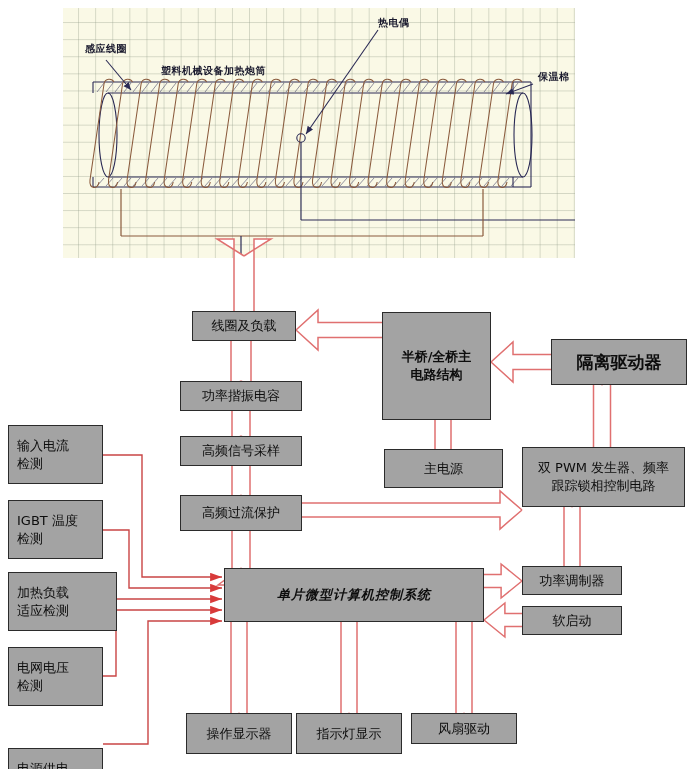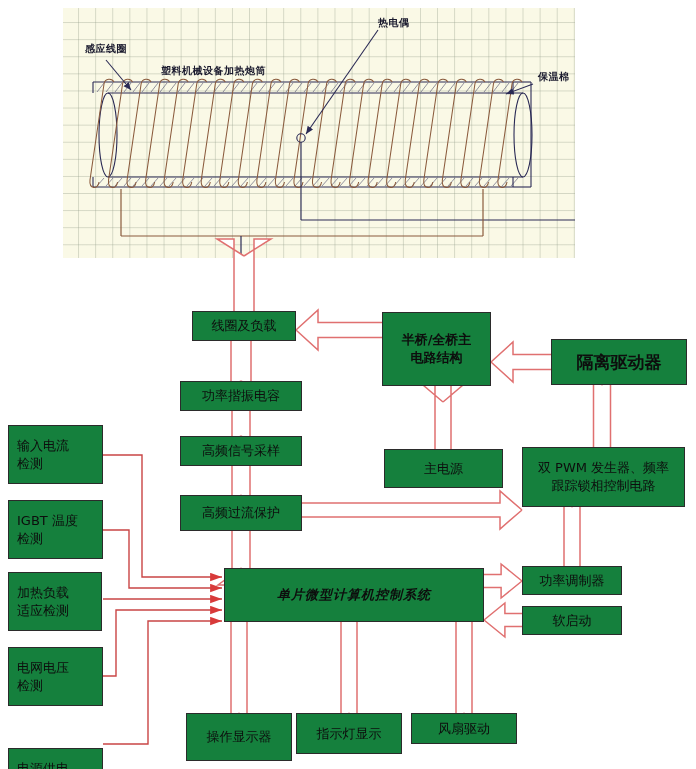--- a/index.html
+++ b/index.html
@@ -43,21 +43,21 @@
     color: #1a1a2e;
     white-space: nowrap;
     letter-spacing: 0.5px;
   }
 
   
   .box {
     position: absolute;
     box-sizing: border-box;
     border: 1.4px solid #2b2b2b;
-    background: #15803d;
+    background: #a3a3a3;
     display: flex;
     align-items: center;
     justify-content: center;
     text-align: center;
     color: #0d0d0d;
     font-family: "DejaVu Sans", "Liberation Sans", sans-serif;
     font-size: 13px;
     line-height: 1.35;
     padding: 2px 3px;
   }
@@ -315,21 +315,21 @@
       </div>
       <div class="box" style="left: 180px; top: 436px; width: 122px; height: 30px;">
         <span style="white-space: pre-line;">高频信号采样</span>
       </div>
       <div class="box" style="left: 180px; top: 495px; width: 122px; height: 36px;">
         <span style="white-space: pre-line;">高频过流保护</span>
       </div>
       <div class="box mcu" style="left: 224px; top: 568px; width: 260px; height: 54px;">
         <span style="white-space: pre-line;">单片微型计算机控制系统</span>
       </div>
-      <div class="box bold" style="left: 382px; top: 312px; width: 109px; height: 74px;">
+      <div class="box bold" style="left: 382px; top: 312px; width: 109px; height: 108px;">
         <span style="white-space: pre-line;">半桥/全桥主
 电路结构</span>
       </div>
       <div class="box" style="left: 384px; top: 449px; width: 119px; height: 39px;">
         <span style="white-space: pre-line;">主电源</span>
       </div>
       <div class="box big" style="left: 551px; top: 339px; width: 136px; height: 46px;">
         <span style="white-space: pre-line;">隔离驱动器</span>
       </div>
       <div class="box" style="left: 522px; top: 447px; width: 163px; height: 60px;">
@@ -343,32 +343,32 @@
         <span style="white-space: pre-line;">软启动</span>
       </div>
       <div class="box left-align" style="left: 8px; top: 425px; width: 95px; height: 59px;">
         <span style="white-space: pre-line;">输入电流
 检测</span>
       </div>
       <div class="box left-align" style="left: 8px; top: 500px; width: 95px; height: 59px;">
         <span style="white-space: pre-line;">IGBT 温度
 检测</span>
       </div>
-      <div class="box left-align" style="left: 8px; top: 572px; width: 94px; height: 59px;">
+      <div class="box left-align" style="left: 8px; top: 572px; width: 109px; height: 59px;">
         <span style="white-space: pre-line;">加热负载
 适应检测</span>
       </div>
       <div class="box left-align" style="left: 8px; top: 647px; width: 95px; height: 59px;">
         <span style="white-space: pre-line;">电网电压
 检测</span>
       </div>
       <div class="box left-align" style="left: 8px; top: 748px; width: 95px; height: 42px;">
         <span style="white-space: pre-line;">电源供电</span>
       </div>
-      <div class="box" style="left: 186px; top: 713px; width: 106px; height: 48px;">
+      <div class="box" style="left: 186px; top: 713px; width: 106px; height: 41px;">
         <span style="white-space: pre-line;">操作显示器</span>
       </div>
       <div class="box" style="left: 296px; top: 713px; width: 106px; height: 41px;">
         <span style="white-space: pre-line;">指示灯显示</span>
       </div>
       <div class="box" style="left: 411px; top: 713px; width: 106px; height: 31px;">
         <span style="white-space: pre-line;">风扇驱动</span>
       </div>
     </div>
 

